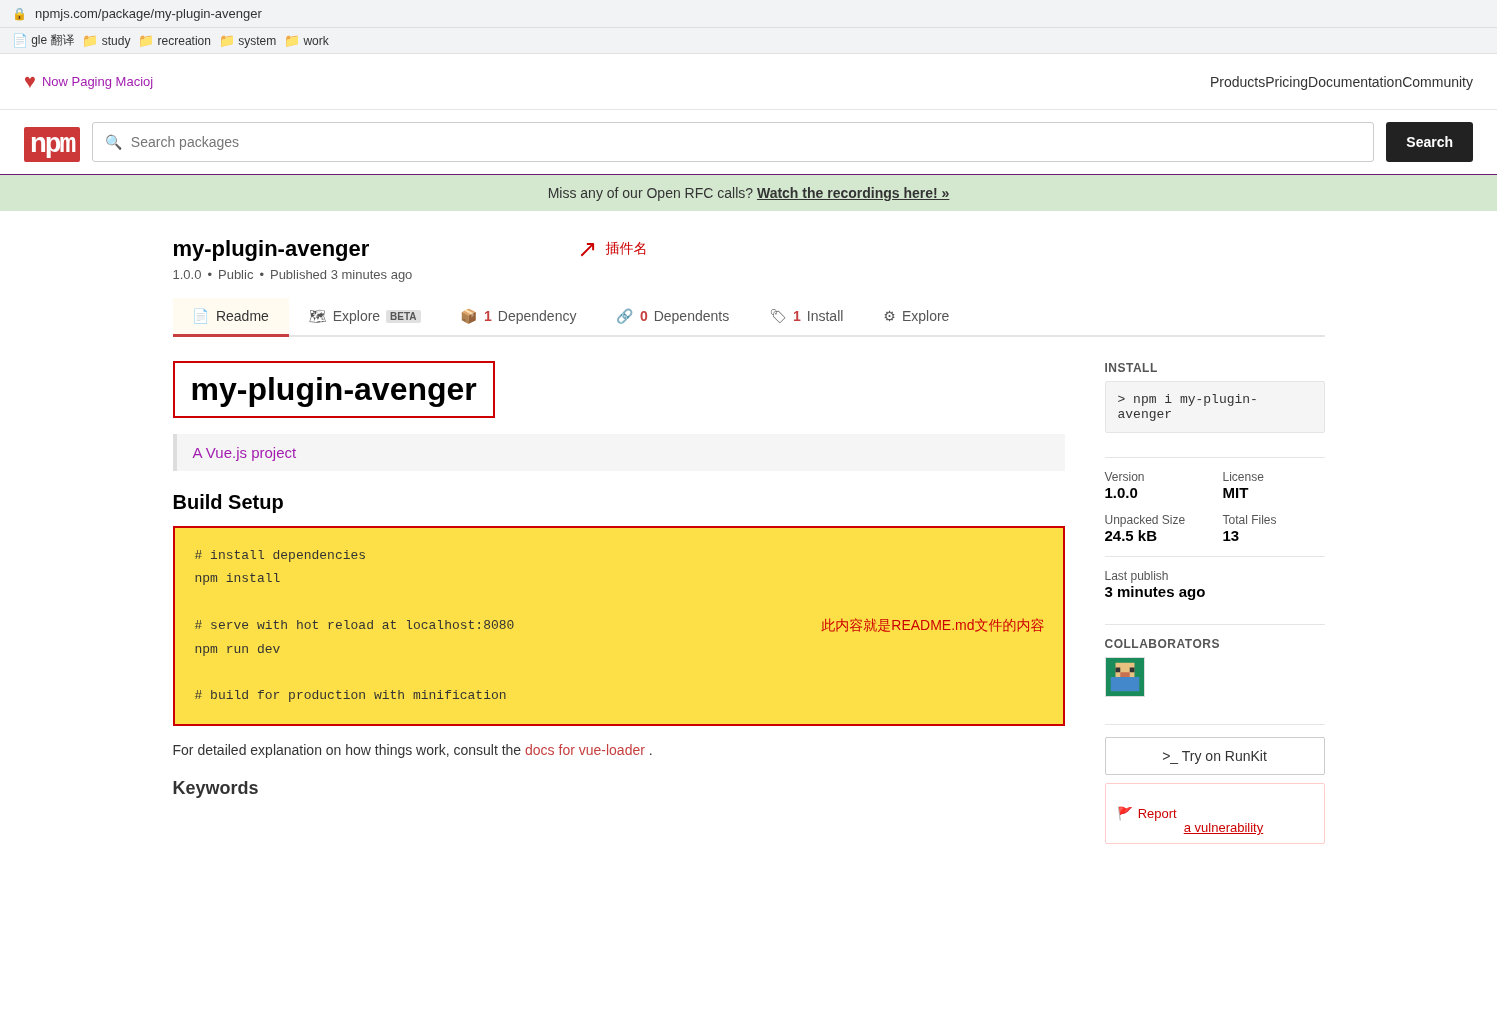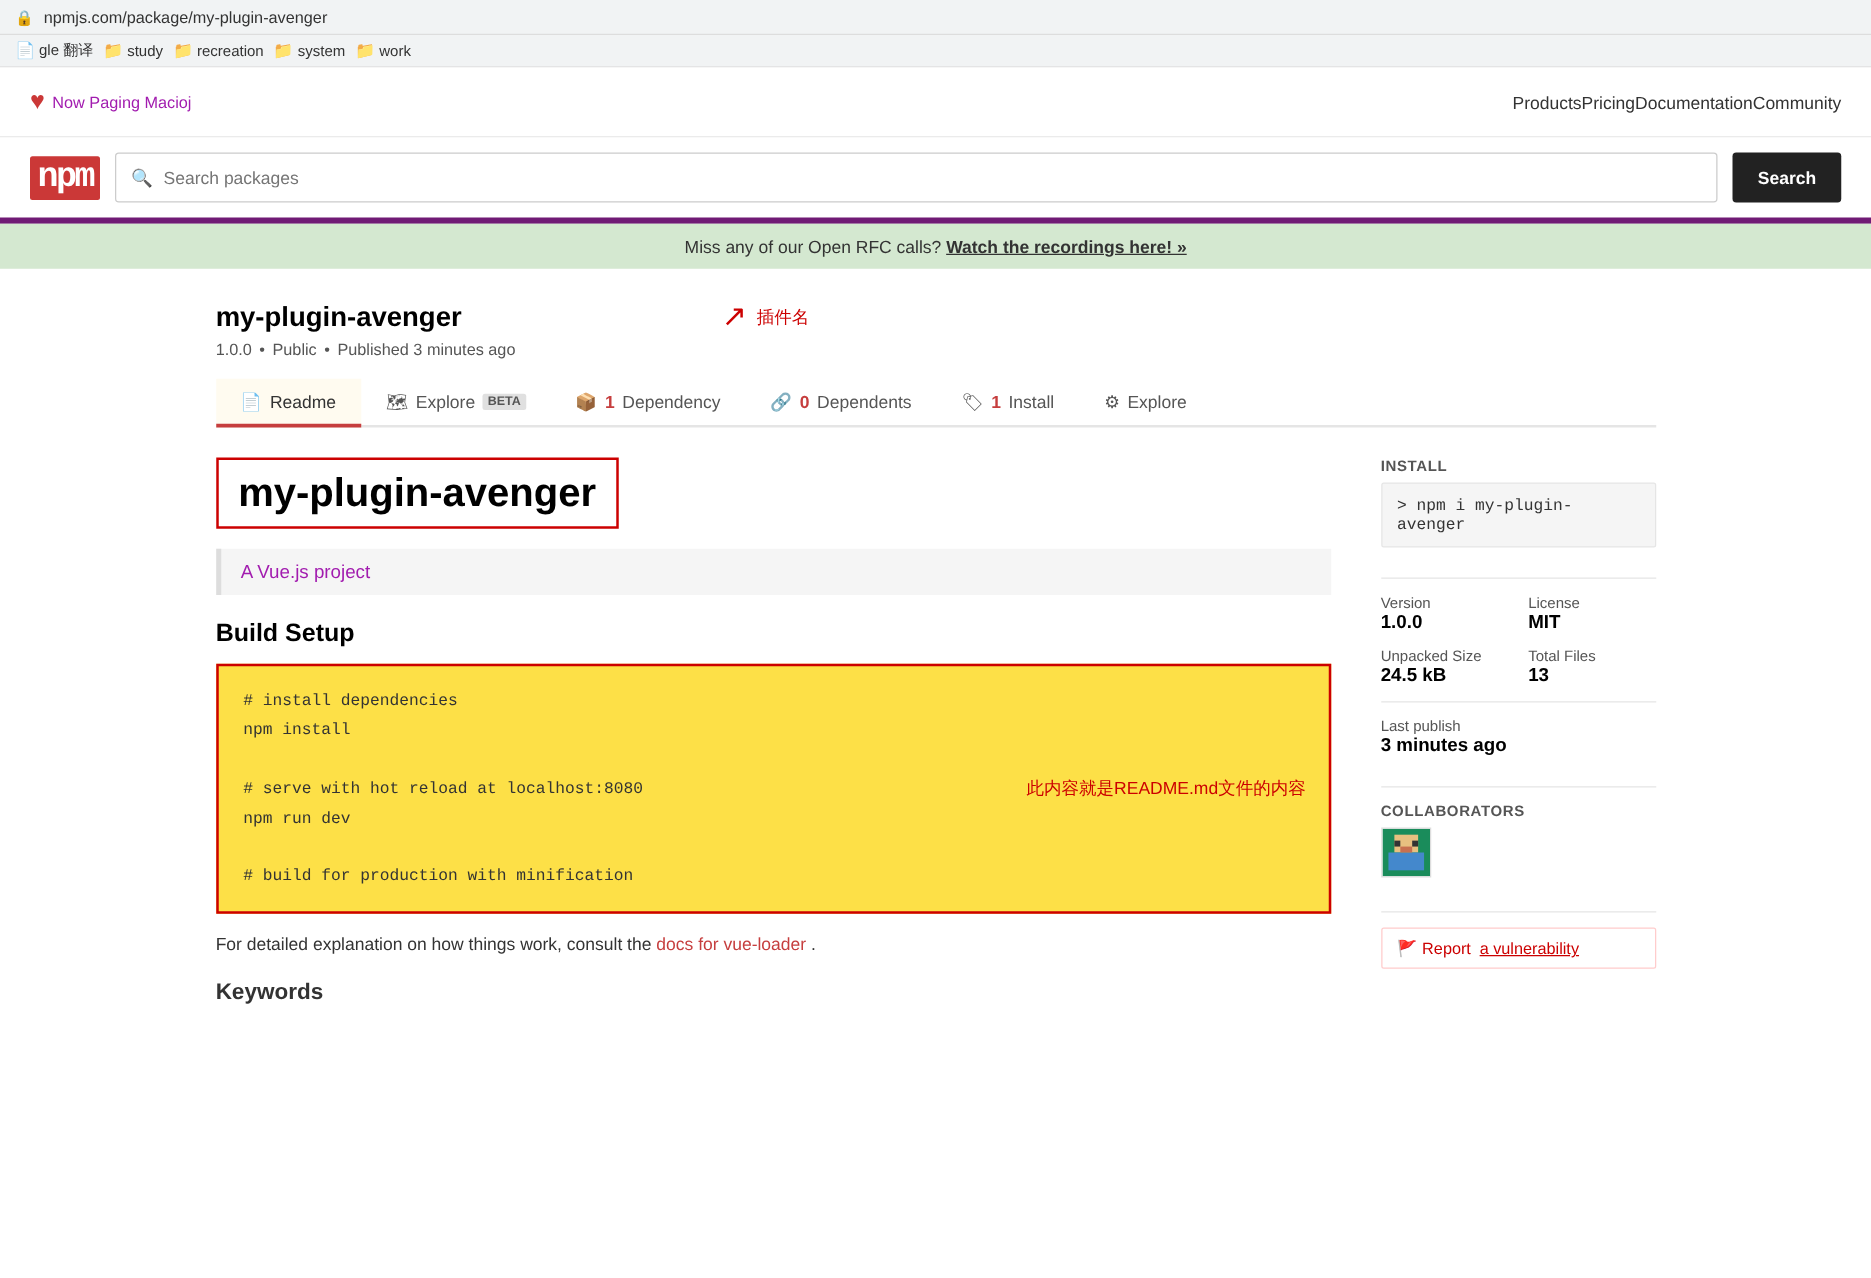--- a/index.html
+++ b/index.html
@@ -47,24 +47,24 @@
     .npm-logo-heart { font-size: 20px; color: #cb3837; margin-right: 6px; }
     .npm-logo-text {
       font-size: 13px; color: #a21caf; font-weight: 500;
     }
     .npm-nav { margin-left: auto; display: flex; align-items: center; text-align: right; }
     .npm-nav a { text-decoration: none; color: #333; font-size: 14px; font-weight: 500; }
 
     
     .search-bar-container {
       background: #fff;
-      border-bottom: 5px solid #701a75;
+      border-bottom: 1px solid #701a75;
       padding: 12px 24px;
       display: flex;
-      align-items: center;
+      align-items: flex-end;
       gap: 12px;
     }
     .npm-logo-big {
       font-size: 28px; font-weight: 900; color: #cb3837;
       letter-spacing: -2px; font-family: 'Courier New', monospace;
       background: #cb3837; color: #fff; padding: 2px 6px; border-radius: 2px;
     }
     .search-input-wrapper {
       flex: 1;
       display: flex;
@@ -414,22 +414,23 @@
             <rect x="1" y="4" width="6" height="3" fill="#4488cc"></rect>
             <rect x="2" y="2" width="1" height="1" fill="#333"></rect>
             <rect x="5" y="2" width="1" height="1" fill="#333"></rect>
             <rect x="3" y="3" width="2" height="1" fill="#c87050"></rect>
           </svg>
         </div>
       </div>
 
       <hr class="sidebar-divider">
 
+      <button class="try-runkit-btn">&gt;_ Try on RunKit</button>
 
       <div class="report-vuln">
         <span class="flag">🚩</span>
         <span>Report</span>
-        <a style="color:#c00; text-decoration:underline; margin-left:3px;">a vulnerability</a>
+        <a style="color:#c00; text-decoration:underline; margin-left:3px;margin-top:28px;">a vulnerability</a>
       </div>
 
     </div>
   </div>
 </div>
 
 </body></html>

